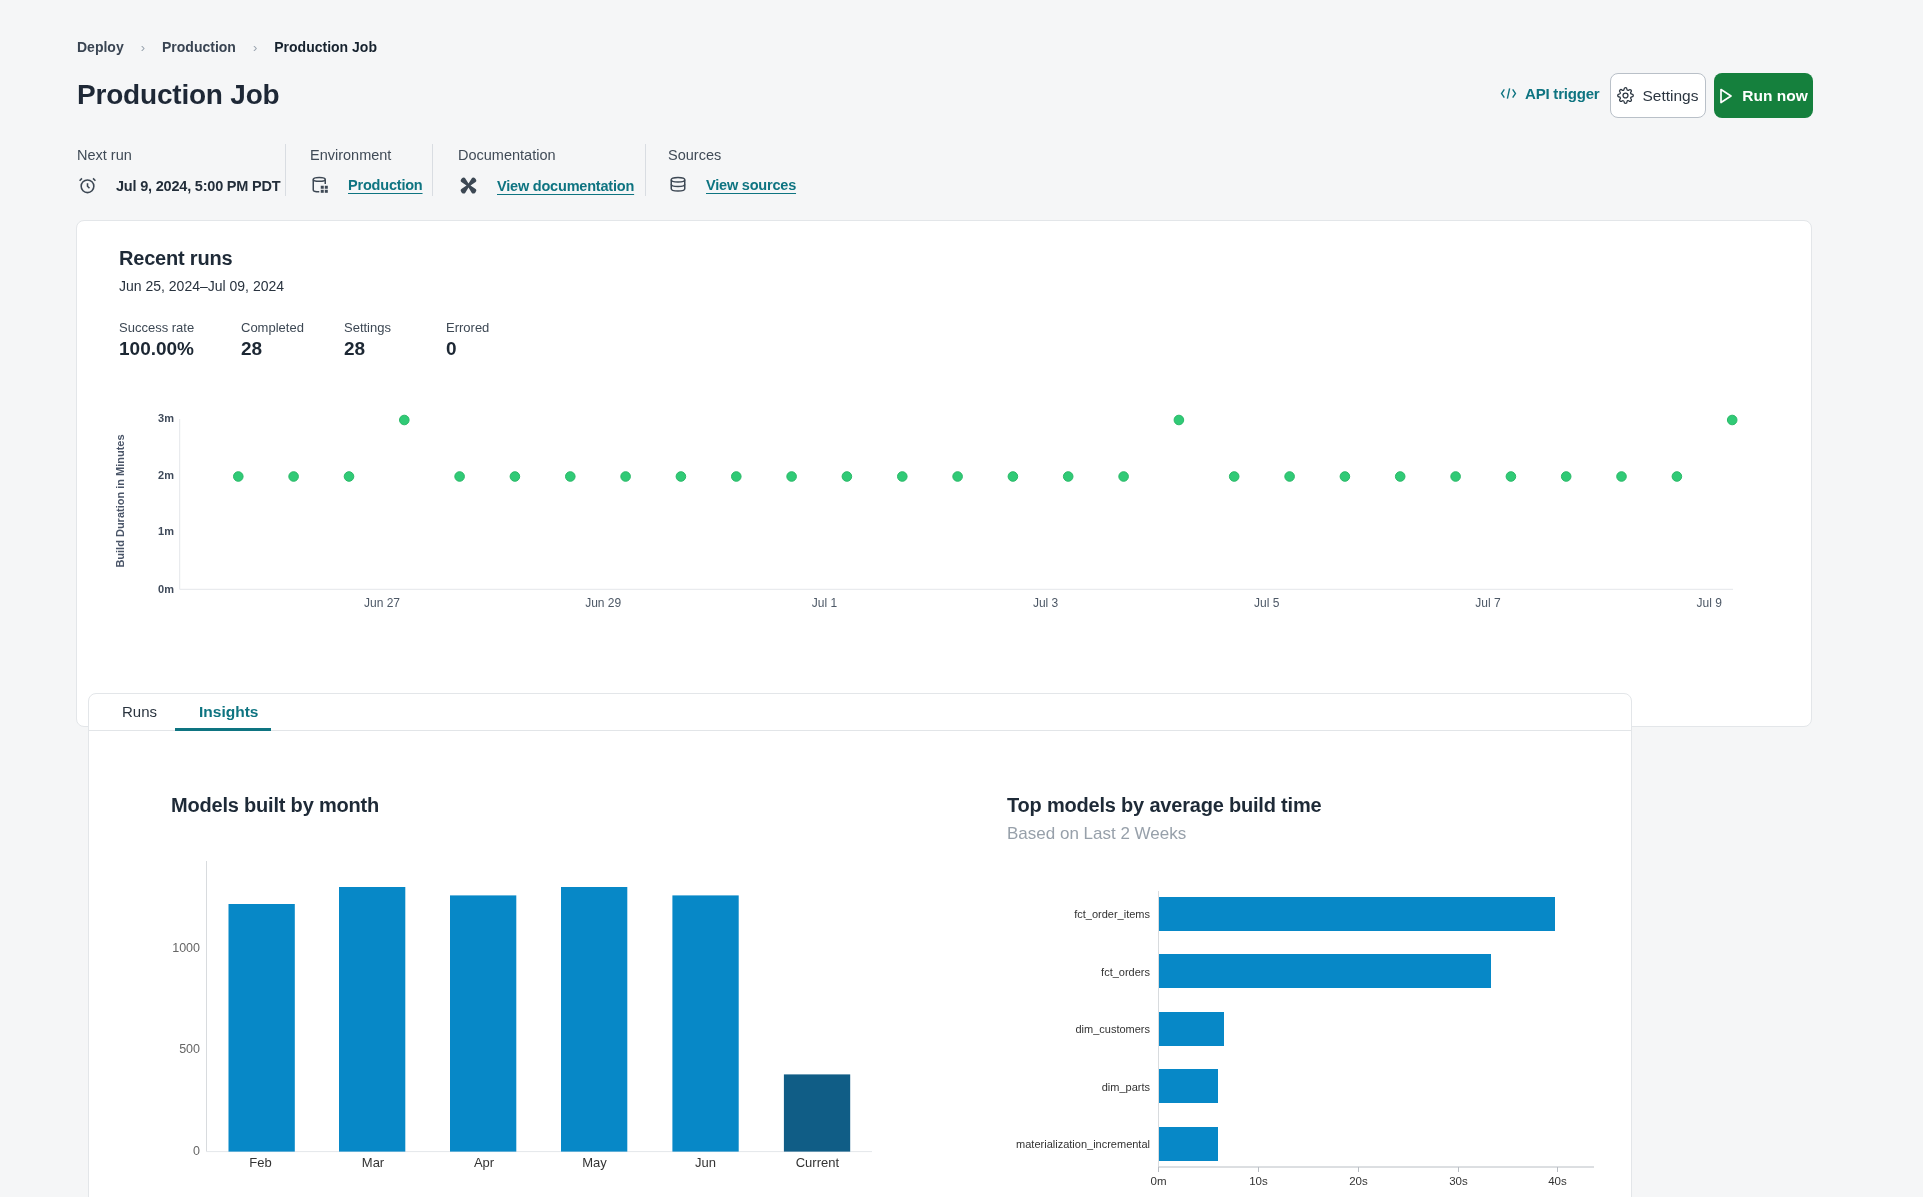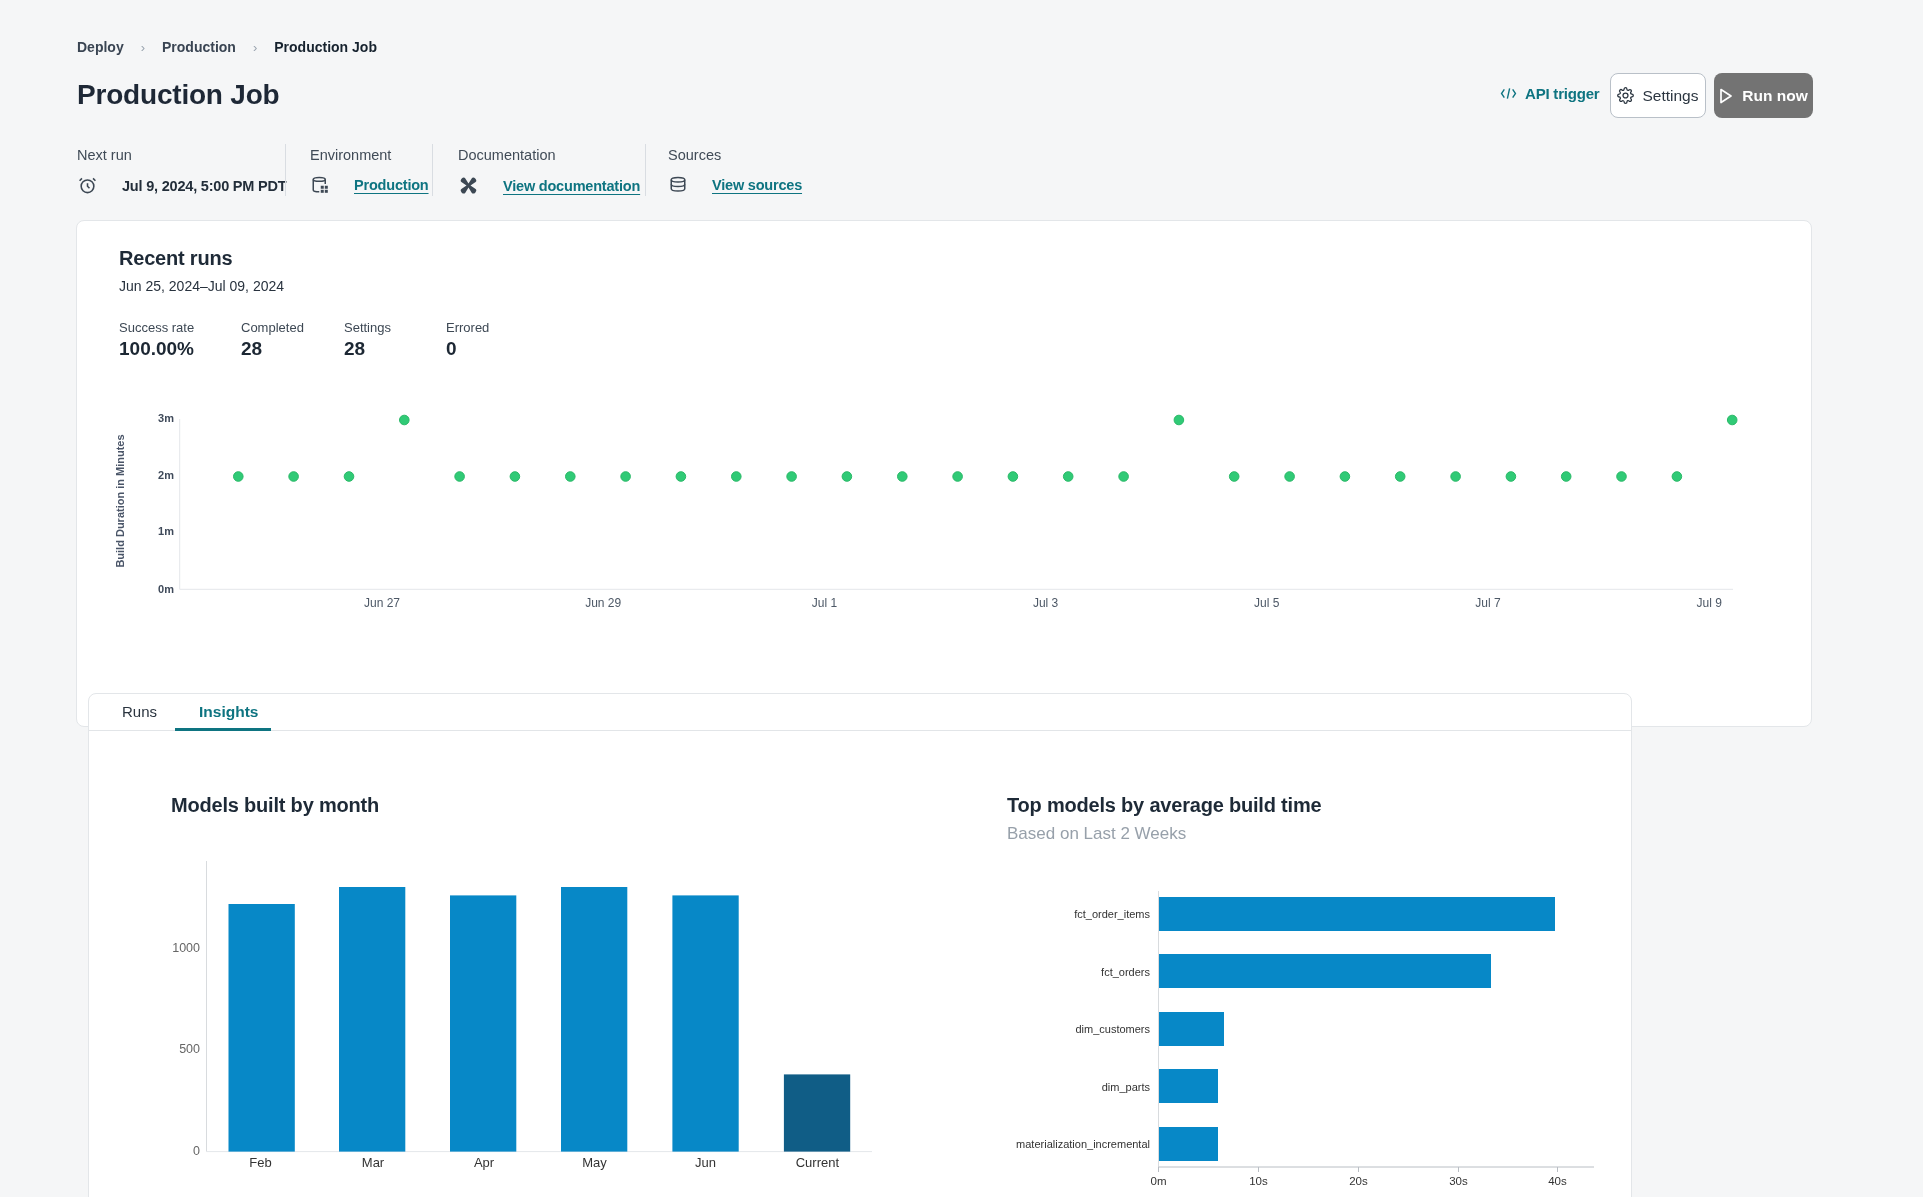--- a/index.html
+++ b/index.html
@@ -6,23 +6,23 @@
 html,body { width:1923px; height:1197px; background:#f5f6f7; font-family:"Liberation Sans",sans-serif; overflow:hidden; }
 .abs { position:absolute; }
 #page { position:relative; width:1923px; height:1197px;margin-top:35px; }
 .crumb { left:77px; top:4px; display:flex; align-items:center; gap:0; font-size:14px; font-weight:600; color:#3a4553; }
 .crumb .sep { color:#9aa4af; font-weight:400; font-size:13px; padding:0 17px; }
 .crumb .last { color:#16222e; font-weight:700; }
 h1 { left:77px; top:44px; font-size:28px; font-weight:700; color:#1e2836; letter-spacing:-0.2px; }
 .apitrigger { left:1500px; top:50px; display:flex; align-items:center; gap:8px; color:#0e7481; font-size:15px; font-weight:600; letter-spacing:-0.2px; }
 .btn { top:38px; height:45px; border-radius:8px; display:flex; align-items:center; justify-content:center; gap:9px; font-size:16px; }
 .btn-settings { left:1610px; width:96px; background:#fff; border:1px solid #b9c0c8; color:#2b3540; font-size:15.5px; gap:8px; }
-.btn-run { left:1714px; width:99px; background:#737373; color:#fff; font-weight:600; font-size:15.5px; }
+.btn-run { left:1714px; width:99px; background:#15803d; color:#fff; font-weight:600; font-size:15.5px; }
 .ilabel { font-size:14.5px; color:#404b57; top:112px; }
-.ival { top:141px; display:flex; align-items:center; gap:25px; font-size:14.5px; font-weight:600; color:#232e3a; letter-spacing:-0.2px; }
+.ival { top:141px; display:flex; align-items:center; gap:19px; font-size:14.5px; font-weight:600; color:#232e3a; letter-spacing:-0.2px; }
 .tlink { color:#0e7481; text-decoration:underline; text-underline-offset:3px; }
 .vsep { top:109px; height:52px; width:1px; background:#d9dde2; }
 .card { background:#fff; border:1px solid #e3e6e9; border-radius:8px; }
 #card1 { left:76px; top:185px; width:1736px; height:507px; }
 #card2 { left:88px; top:658px; width:1544px; height:533px; }
 .cardtitle { font-size:20px; font-weight:700; color:#1e2a37; letter-spacing:-0.2px; }
 .tabs { left:0; top:0; width:100%; height:37px; border-bottom:1px solid #e2e5e8; }
 .tab { top:9px; font-size:15px; color:#2a343f; }
 .tab-active { color:#0e7481; font-weight:700; font-size:15.5px; }
 .tabbar { left:86px; top:34px; width:96px; height:3px; background:#0e7481; }

